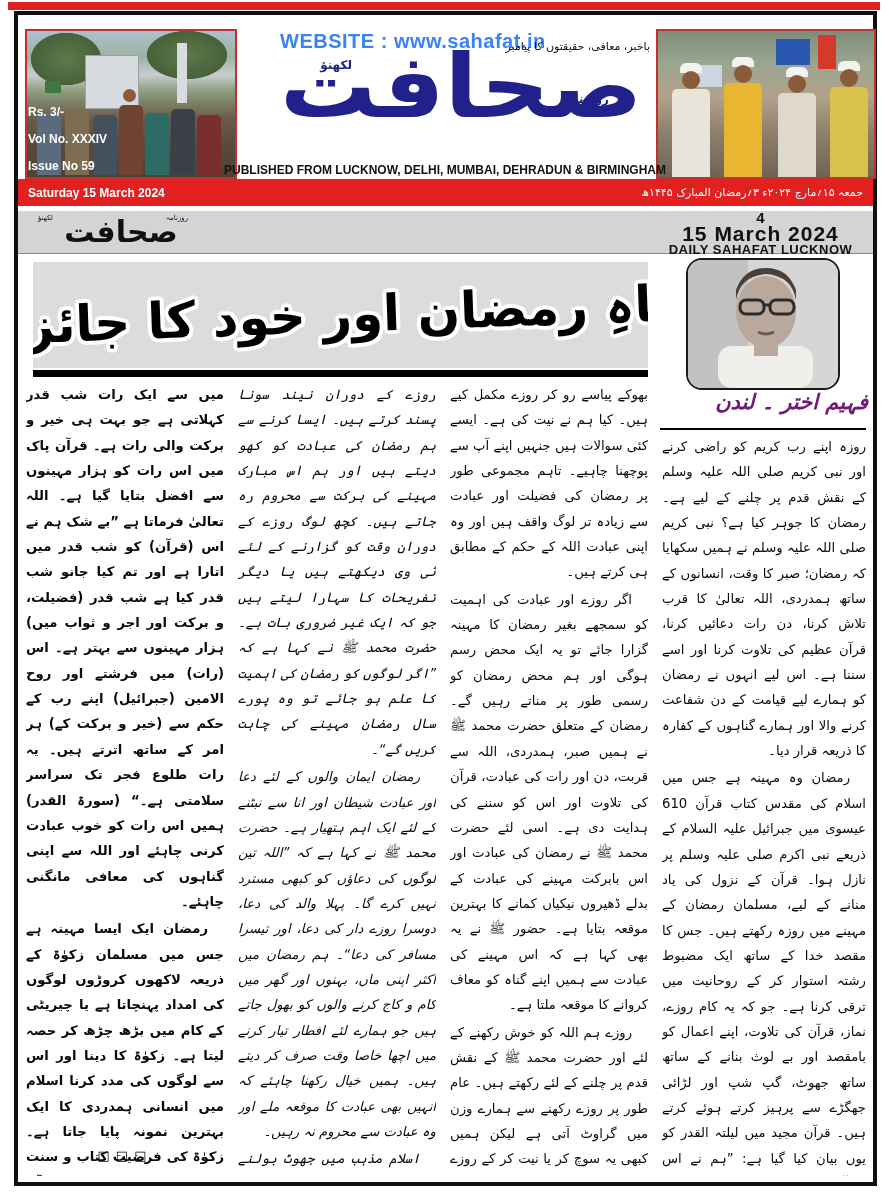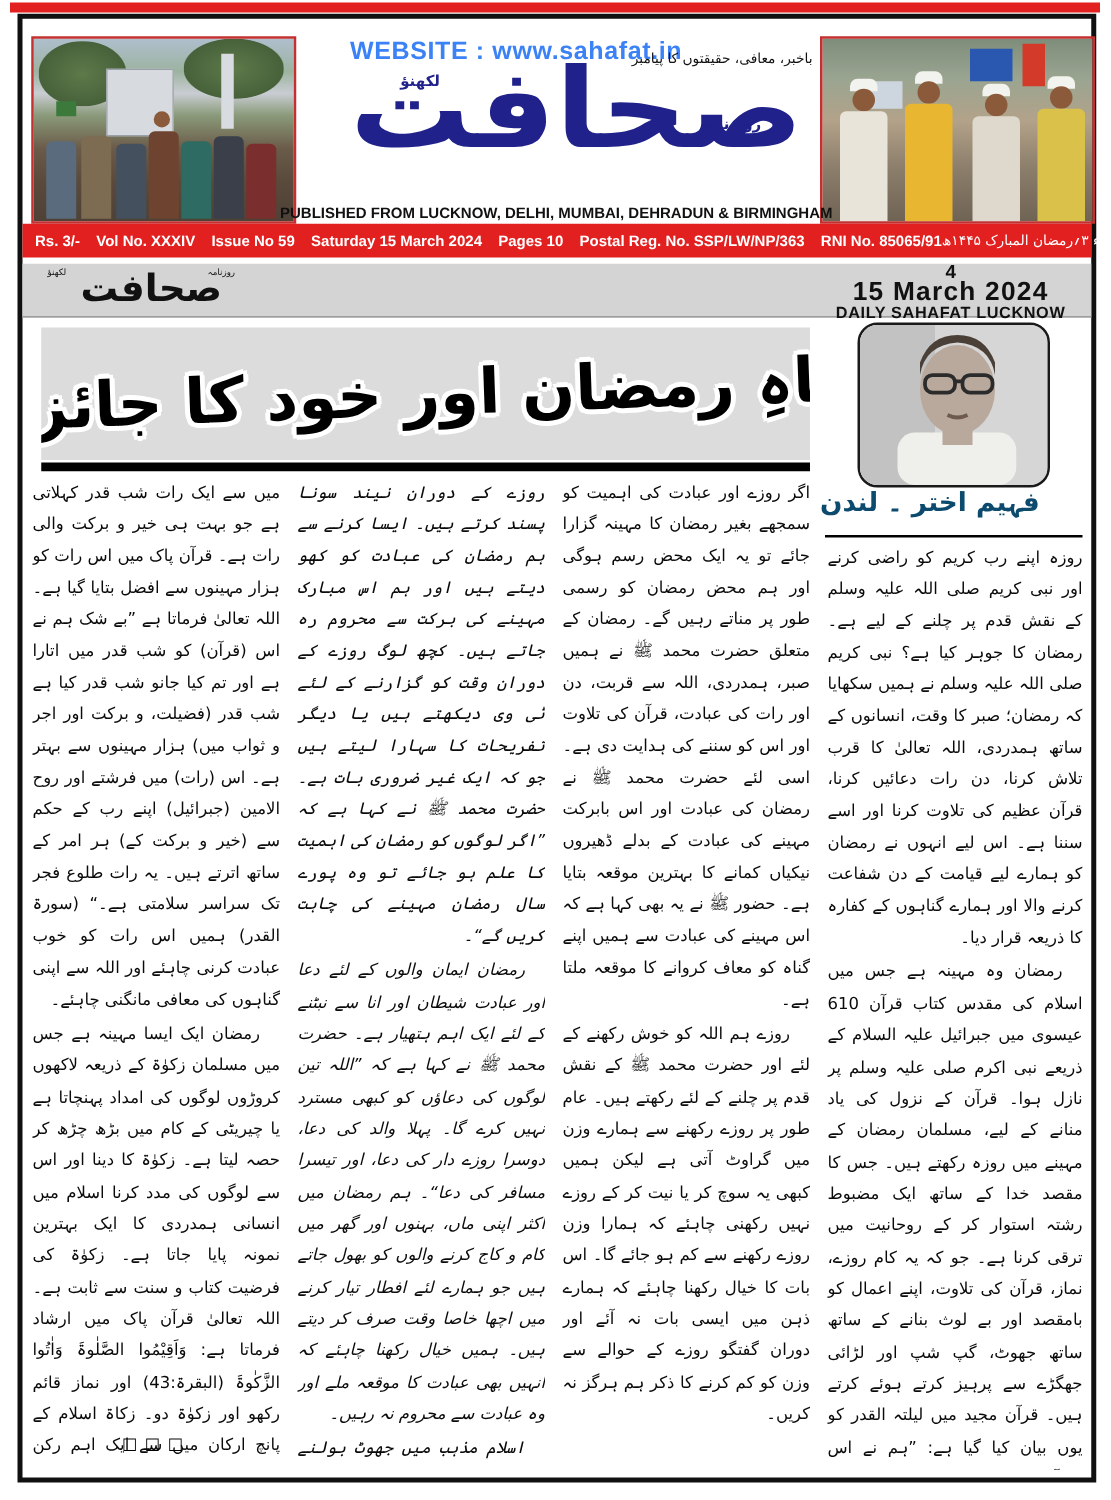--- a/index.html
+++ b/index.html
@@ -37,21 +37,21 @@
   .mast-lko{position:absolute;left:292px;top:58px;width:60px;direction:rtl;
     font-family:"DejaVu Sans", sans-serif;font-size:12px;color:#20218a;font-weight:bold;}
   .eng-name{position:absolute;left:240px;top:144px;width:410px;text-align:center;
     font-weight:bold;font-size:17px;color:#1b1c66;letter-spacing:.5px;}
   .published{position:absolute;left:215px;top:163px;width:460px;text-align:center;
     font-weight:bold;font-size:12px;color:#111;}
 
   
   .issue-bar{position:absolute;left:18px;top:179px;width:855px;height:27px;background:#e32020;
     display:flex;align-items:center;justify-content:space-between;padding:0 10px;box-sizing:border-box;}
-  .issue-left{display:flex;gap:13px;color:#fff;font-weight:bold;font-size:12px;white-space:nowrap;}
+  .issue-left{display:flex;gap:13px;color:#fff;font-weight:bold;font-size:12px;white-space:nowrap;flex-direction:column;}
   .issue-right{color:#fff;font-family:"DejaVu Sans", sans-serif;font-size:11px;direction:rtl;white-space:nowrap;}
 
   
   .band{position:absolute;left:18px;top:211px;width:855px;height:42px;background:#d4d4d4;border-bottom:1px solid #8a8a8a;}
   .band-logo{position:absolute;left:28px;top:2px;width:150px;text-align:center;
     font-family:"DejaVu Sans", sans-serif;font-weight:bold;font-size:30px;color:#111;line-height:38px;}
   .band-logo-sub{position:absolute;left:148px;top:3px;font-family:"DejaVu Sans", sans-serif;
     font-size:7px;color:#111;direction:rtl;}
   .band-logo-sub2{position:absolute;left:20px;top:3px;font-family:"DejaVu Sans", sans-serif;
     font-size:7px;color:#111;direction:rtl;}
@@ -64,30 +64,30 @@
   .headline-box{position:absolute;left:33px;top:262px;width:615px;height:106px;background:#dcdcdc;
     display:flex;align-items:center;justify-content:center;overflow:hidden;}
   .headline-text{font-family:"DejaVu Sans", sans-serif;font-weight:bold;font-size:50px;color:#000;
     direction:rtl;white-space:nowrap;transform:rotate(-2deg);
     text-shadow:-3px -3px 0 #fff,3px -3px 0 #fff,-3px 3px 0 #fff,3px 3px 0 #fff,0 4px 0 #fff,0 -4px 0 #fff,4px 0 0 #fff,-4px 0 0 #fff;}
   .headline-rule{position:absolute;left:33px;top:370px;width:615px;height:7px;background:#000;}
 
   
   .author-photo{position:absolute;left:686px;top:258px;width:150px;height:128px;border:2px solid #1a1a1a;
     border-radius:16px;overflow:hidden;background:linear-gradient(180deg,#d8d8d8 0%,#c4c4c4 55%,#e6e6e6 100%);}
-  .author-caption{position:absolute;left:656px;top:390px;width:212px;text-align:left;direction:rtl;
-    font-family:"DejaVu Sans", sans-serif;font-weight:bold;font-size:21px;color:#0c4a6e;}
+  .author-caption{position:absolute;left:656px;top:390px;width:212px;text-align:right;direction:rtl;
+    font-family:"DejaVu Sans", sans-serif;font-weight:bold;font-size:21px;color:#701a75;font-style:italic;}
   .caption-rule{position:absolute;left:660px;top:428px;width:206px;height:2px;background:#000;}
 
   
   .col{position:absolute;direction:rtl;text-align:justify;overflow:hidden;color:#0a0a0a;
     font-family:"DejaVu Sans", sans-serif;font-size:13.2px;line-height:1.92;}
   .col p{margin:0 0 2px 0;text-indent:16px;}
   .col p:first-child{text-indent:0;}
-  .col1{left:26px;top:382px;width:198px;height:794px;}
+  .col1{left:26px;top:382px;width:198px;height:794px;font-weight:bold;}
   .col2{left:238px;top:382px;width:198px;height:794px;font-style:italic;}
   .col3{left:450px;top:382px;width:198px;height:794px;}
   .col4{left:662px;top:434px;width:204px;height:742px;}
   .endmark{position:absolute;left:26px;top:1148px;width:198px;text-align:center;
     font-family:"DejaVu Sans", sans-serif;font-size:13px;letter-spacing:6px;color:#000;}
 </style>
 </head>
 <body>
 
 <div class="page">
@@ -178,20 +178,21 @@
     </svg>
   </div>
   <div class="author-caption">فہیم اختر ۔ لندن</div>
   <div class="caption-rule"></div>
 
   <div class="col col4">
       <p>روزہ اپنے رب کریم کو راضی کرنے اور نبی کریم صلی اللہ علیہ وسلم کے نقش قدم پر چلنے کے لیے ہے۔ رمضان کا جوہر کیا ہے؟ نبی کریم صلی اللہ علیہ وسلم نے ہمیں سکھایا کہ رمضان؛ صبر کا وقت، انسانوں کے ساتھ ہمدردی، اللہ تعالیٰ کا قرب تلاش کرنا، دن رات دعائیں کرنا، قرآن عظیم کی تلاوت کرنا اور اسے سننا ہے۔ اس لیے انہوں نے رمضان کو ہمارے لیے قیامت کے دن شفاعت کرنے والا اور ہمارے گناہوں کے کفارہ کا ذریعہ قرار دیا۔</p>
       <p>رمضان وہ مہینہ ہے جس میں اسلام کی مقدس کتاب قرآن 610 عیسوی میں جبرائیل علیہ السلام کے ذریعے نبی اکرم صلی علیہ وسلم پر نازل ہوا۔ قرآن کے نزول کی یاد منانے کے لیے، مسلمان رمضان کے مہینے میں روزہ رکھتے ہیں۔ جس کا مقصد خدا کے ساتھ ایک مضبوط رشتہ استوار کر کے روحانیت میں ترقی کرنا ہے۔ جو کہ یہ کام روزے، نماز، قرآن کی تلاوت، اپنے اعمال کو بامقصد اور بے لوث بنانے کے ساتھ ساتھ جھوٹ، گپ شپ اور لڑائی جھگڑے سے پرہیز کرتے ہوئے کرتے ہیں۔ قرآن مجید میں لیلتہ القدر کو یوں بیان کیا گیا ہے: ”ہم نے اس (قرآن) کو شب قدر میں نازل کیا ہے۔ اور آپ کو کیا سمجھائے کہ شب قدر کیا ہے؟ شب قدر ہزار مہینوں سے بہتر ہے۔“</p>
     </div>
   <div class="col col3">
+      <p>بھوکے پیاسے رو کر روزے مکمل کیے ہیں۔ کیا ہم نے نیت کی ہے۔ ایسے کئی سوالات ہیں جنہیں اپنے آپ سے پوچھنا چاہیے۔ تاہم مجموعی طور پر رمضان کی فضیلت اور عبادت سے زیادہ تر لوگ واقف ہیں اور وہ اپنی عبادت اللہ کے حکم کے مطابق ہی کرتے ہیں۔</p>
       <p>اگر روزے اور عبادت کی اہمیت کو سمجھے بغیر رمضان کا مہینہ گزارا جائے تو یہ ایک محض رسم ہوگی اور ہم محض رمضان کو رسمی طور پر مناتے رہیں گے۔ رمضان کے متعلق حضرت محمد ﷺ نے ہمیں صبر، ہمدردی، اللہ سے قربت، دن اور رات کی عبادت، قرآن کی تلاوت اور اس کو سننے کی ہدایت دی ہے۔ اسی لئے حضرت محمد ﷺ نے رمضان کی عبادت اور اس بابرکت مہینے کی عبادت کے بدلے ڈھیروں نیکیاں کمانے کا بہترین موقعہ بتایا ہے۔ حضور ﷺ نے یہ بھی کہا ہے کہ اس مہینے کی عبادت سے ہمیں اپنے گناہ کو معاف کروانے کا موقعہ ملتا ہے۔</p>
       <p>روزے ہم اللہ کو خوش رکھنے کے لئے اور حضرت محمد ﷺ کے نقش قدم پر چلنے کے لئے رکھتے ہیں۔ عام طور پر روزے رکھنے سے ہمارے وزن میں گراوٹ آتی ہے لیکن ہمیں کبھی یہ سوچ کر یا نیت کر کے روزے نہیں رکھنی چاہئے کہ ہمارا وزن روزے رکھنے سے کم ہو جائے گا۔ اس بات کا خیال رکھنا چاہئے کہ ہمارے ذہن میں ایسی بات نہ آئے اور دوران گفتگو روزے کے حوالے سے وزن کو کم کرنے کا ذکر ہم ہرگز نہ کریں۔</p>
     </div>
   <div class="col col2">
       <p>روزے کے دوران نیند سونا پسند کرتے ہیں۔ ایسا کرنے سے ہم رمضان کی عبادت کو کھو دیتے ہیں اور ہم اس مبارک مہینے کی برکت سے محروم رہ جاتے ہیں۔ کچھ لوگ روزے کے دوران وقت کو گزارنے کے لئے ٹی وی دیکھتے ہیں یا دیگر تفریحات کا سہارا لیتے ہیں جو کہ ایک غیر ضروری بات ہے۔ حضرت محمد ﷺ نے کہا ہے کہ ”اگر لوگوں کو رمضان کی اہمیت کا علم ہو جائے تو وہ پورے سال رمضان مہینے کی چاہت کریں گے“۔</p>
       <p>رمضان ایمان والوں کے لئے دعا اور عبادت شیطان اور انا سے نبٹنے کے لئے ایک اہم ہتھیار ہے۔ حضرت محمد ﷺ نے کہا ہے کہ ”اللہ تین لوگوں کی دعاؤں کو کبھی مسترد نہیں کرے گا۔ پہلا والد کی دعا، دوسرا روزے دار کی دعا، اور تیسرا مسافر کی دعا“۔ ہم رمضان میں اکثر اپنی ماں، بہنوں اور گھر میں کام و کاج کرنے والوں کو بھول جاتے ہیں جو ہمارے لئے افطار تیار کرنے میں اچھا خاصا وقت صرف کر دیتے ہیں۔ ہمیں خیال رکھنا چاہئے کہ انہیں بھی عبادت کا موقعہ ملے اور وہ عبادت سے محروم نہ رہیں۔</p>
       <p>اسلام مذہب میں جھوٹ بولنے کے خلاف سخت الفاظ استعمال کئے گئے ہیں۔ لہٰذا رمضان میں ہمیں جھوٹی باتوں سے گریز کرنا چاہئے۔ لیکن اکثر دیکھا گیا ہے کہ ہم روزے کی حالت میں جھوٹ بول کر اپنے کو سرخرو ثابت کرنا چاہتے ہیں۔ مثلاً چند غریبوں کو رمضان کی امداد دے کر اخبارات میں تصویروں کا شائع کروانا یا کاروبار کے لین دین میں جھوٹ کا سہارا لینے سے گریز کرنا چاہئے۔ حضرت محمد ﷺ نے کہا ہے کہ ”اللہ کو اس انسان کے بھوک و پیاس سے کوئی مطلب نہیں جو روزے کی حالت میں جھوٹ اور غلط بیانی سے کام لیتا ہو۔“</p>
     </div>
   <div class="col col1">
       <p>میں سے ایک رات شب قدر کہلاتی ہے جو بہت ہی خیر و برکت والی رات ہے۔ قرآن پاک میں اس رات کو ہزار مہینوں سے افضل بتایا گیا ہے۔ اللہ تعالیٰ فرماتا ہے ”بے شک ہم نے اس (قرآن) کو شب قدر میں اتارا ہے اور تم کیا جانو شب قدر کیا ہے شب قدر (فضیلت، و برکت اور اجر و ثواب میں) ہزار مہینوں سے بہتر ہے۔ اس (رات) میں فرشتے اور روح الامین (جبرائیل) اپنے رب کے حکم سے (خیر و برکت کے) ہر امر کے ساتھ اترتے ہیں۔ یہ رات طلوع فجر تک سراسر سلامتی ہے۔“ (سورۃ القدر) ہمیں اس رات کو خوب عبادت کرنی چاہئے اور اللہ سے اپنی گناہوں کی معافی مانگنی چاہئے۔</p>

